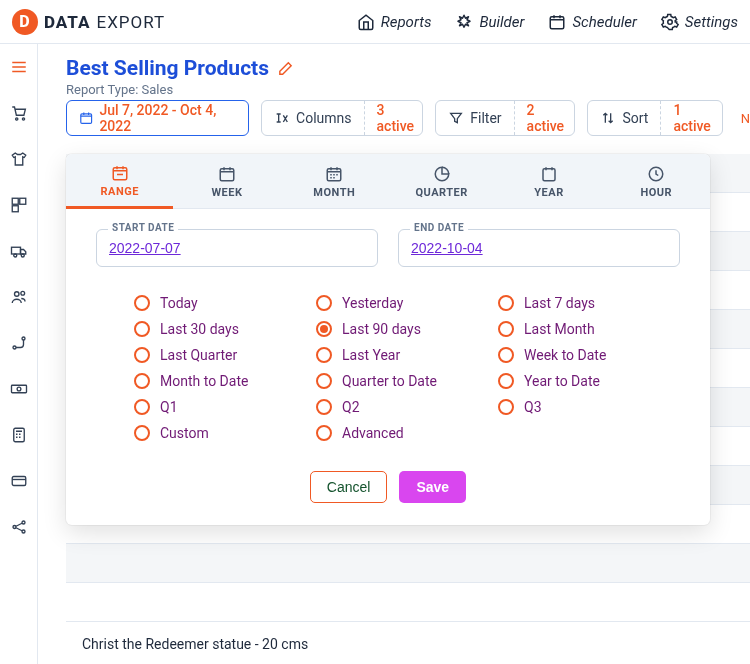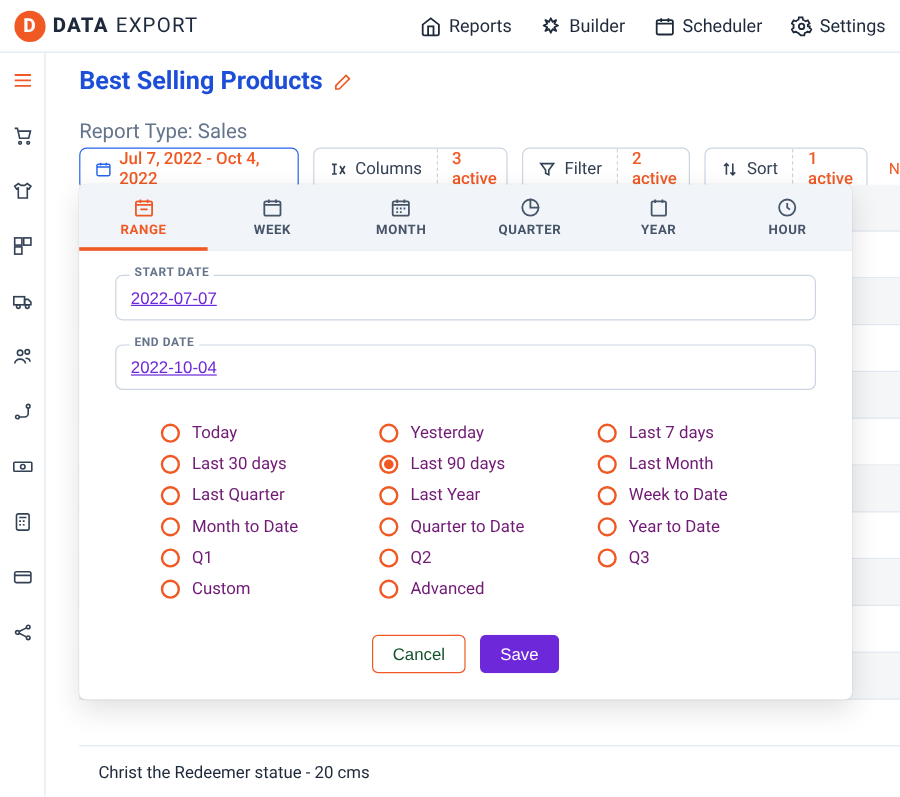--- a/index.html
+++ b/index.html
@@ -3,62 +3,62 @@
 <meta charset="utf-8">
 <style>
   * { box-sizing: border-box; margin: 0; padding: 0; }
   body { font-family: -apple-system, BlinkMacSystemFont, "Segoe UI", Roboto, sans-serif; font-size: 14px; color: #1e293b; background: #fff; width: 750px; height: 664px; overflow: hidden; }
   
   
   .header { display: flex; align-items: center; height: 44px; border-bottom: 1px solid #e2e8f0; padding: 0 12px; }
   .logo { display: flex; align-items: center; gap: 6px; font-weight: 800; letter-spacing: 1px; color: #1e293b; font-size: 17px; }
   .logo-mark { width: 26px; height: 26px; border-radius: 50%; background: #f05924; display: flex; align-items: center; justify-content: center; color: #fff; font-weight: 800; font-size: 16px; }
   .nav { display: flex; gap: 24px; margin-left: auto; }
-  .nav-item { display: flex; align-items: flex-start; gap: 6px; color: #1e293b; font-size: 15px; cursor: pointer; }
+  .nav-item { display: flex; align-items: flex-start; gap: 6px; color: #1e293b; font-size: 15px; cursor: pointer; font-style: italic; }
   
   
   .layout { display: flex; height: calc(100% - 44px); }
   .sidebar { width: 38px; border-right: 1px solid #e2e8f0; display: flex; flex-direction: column; align-items: center; padding-top: 14px; gap: 28px; }
   .sidebar svg { color: #334155; }
   .hamburger { color: #f05924 !important; }
   
   .main { flex: 1; padding: 12px 0 0 28px; position: relative; overflow: hidden; }
   .title-row { display: flex; align-items: center; gap: 8px; }
   .title { font-size: 21px; font-weight: 700; color: #1d4ed8; }
-  .subtitle { font-size: 17px; color: #64748b; margin-top: 20px; }
+  .subtitle { font-size: 13px; color: #64748b; margin-top: 2px; }
   
   
   .toolbar { display: flex; gap: 12px; margin-top: 3px; }
   .tool-group { display: flex; border: 1px solid #cbd5e1; border-radius: 6px; overflow: hidden; align-items: stretch; height: 36px; }
   .tool-group.active { border-color: #2563eb; }
   .tool-seg { display: flex; align-items: center; gap: 6px; padding: 0 12px; font-size: 14px; color: #334155; cursor: pointer; }
   .tool-seg + .tool-seg { border-left: 1px dashed #cbd5e1; }
   .tool-seg.accent { color: #f05924; font-weight: 500; }
   .date-chip { color: #f05924; font-weight: 500; display: flex; align-items: center; gap: 6px; padding: 0 12px; cursor: pointer; }
   
   
   .popover { position: absolute; top: 110px; left: 28px; width: 644px; background: #fff; border-radius: 6px; box-shadow: 0 8px 24px rgba(0,0,0,0.12), 0 0 0 1px rgba(0,0,0,0.04); z-index: 10; }
-  .pop-tabs { display: flex; background: #f1f5f9; border-bottom: 1px solid #e2e8f0; border-radius: 6px 6px 0 0; }
+  .pop-tabs { display: flex; background: #f1f5f9; border-bottom: 1px solid #e2e8f0; border-radius: 6px 6px 0 0; align-items: center; }
   .pop-tab { flex: 1; display: flex; flex-direction: column; align-items: center; gap: 3px; padding: 10px 0 8px; font-size: 11px; font-weight: 700; letter-spacing: 0.5px; color: #475569; cursor: pointer; }
   .pop-tab.active { color: #f05924; border-bottom: 3px solid #f05924; margin-bottom: -1px; }
   .pop-body { padding: 20px 30px 22px; }
-  .date-fields { display: flex; gap: 20px; flex-direction: column; }
+  .date-fields { display: flex; gap: 20px; }
   .field { flex: 1; position: relative; }
   .field-label { position: absolute; top: -7px; left: 12px; background: #fff; padding: 0 4px; font-size: 10px; font-weight: 700; color: #64748b; letter-spacing: 0.5px; }
   .field-input { width: 100%; border: 1px solid #cbd5e1; border-radius: 6px; padding: 10px 12px; font-size: 14px; color: #6d28d9; text-decoration: underline; }
   
   .presets { display: grid; grid-template-columns: repeat(3, 1fr); gap: 10px 0; margin-top: 28px; padding-left: 38px; }
   .preset { display: flex; align-items: center; gap: 10px; font-size: 14px; color: #701a75; cursor: pointer; }
   .radio { width: 16px; height: 16px; border: 2px solid #f05924; border-radius: 50%; flex-shrink: 0; display: flex; align-items: center; justify-content: center; }
   .radio.on::after { content: ''; width: 8px; height: 8px; background: #f05924; border-radius: 50%; }
   
   .pop-actions { display: flex; justify-content: center; gap: 12px; margin-top: 30px; }
   .btn { padding: 7px 16px; border-radius: 5px; font-size: 14px; cursor: pointer; border: 1px solid transparent; }
   .btn-cancel { border-color: #f05924; color: #14532d; background: #fff; }
-  .btn-save { background: #6d28d9; color: #fff; }
+  .btn-save { background: #d946ef; color: #fff; font-weight: bold; }
   
   
   .rows { position: absolute; top: 110px; left: 28px; right: 0; }
   .row { padding: 14px 16px; font-size: 14px; color: #1e293b; border-bottom: 1px solid #e2e8f0; }
   .row:nth-child(odd) { background: #f4f6f8; }
   .row:nth-child(1){height:38px}
   .spacer-rows .row { height: 39px; padding:0; }
   .truncated { color: #64748b; font-size: 13px; padding-left: 6px; }
   
   svg { display: block; }

